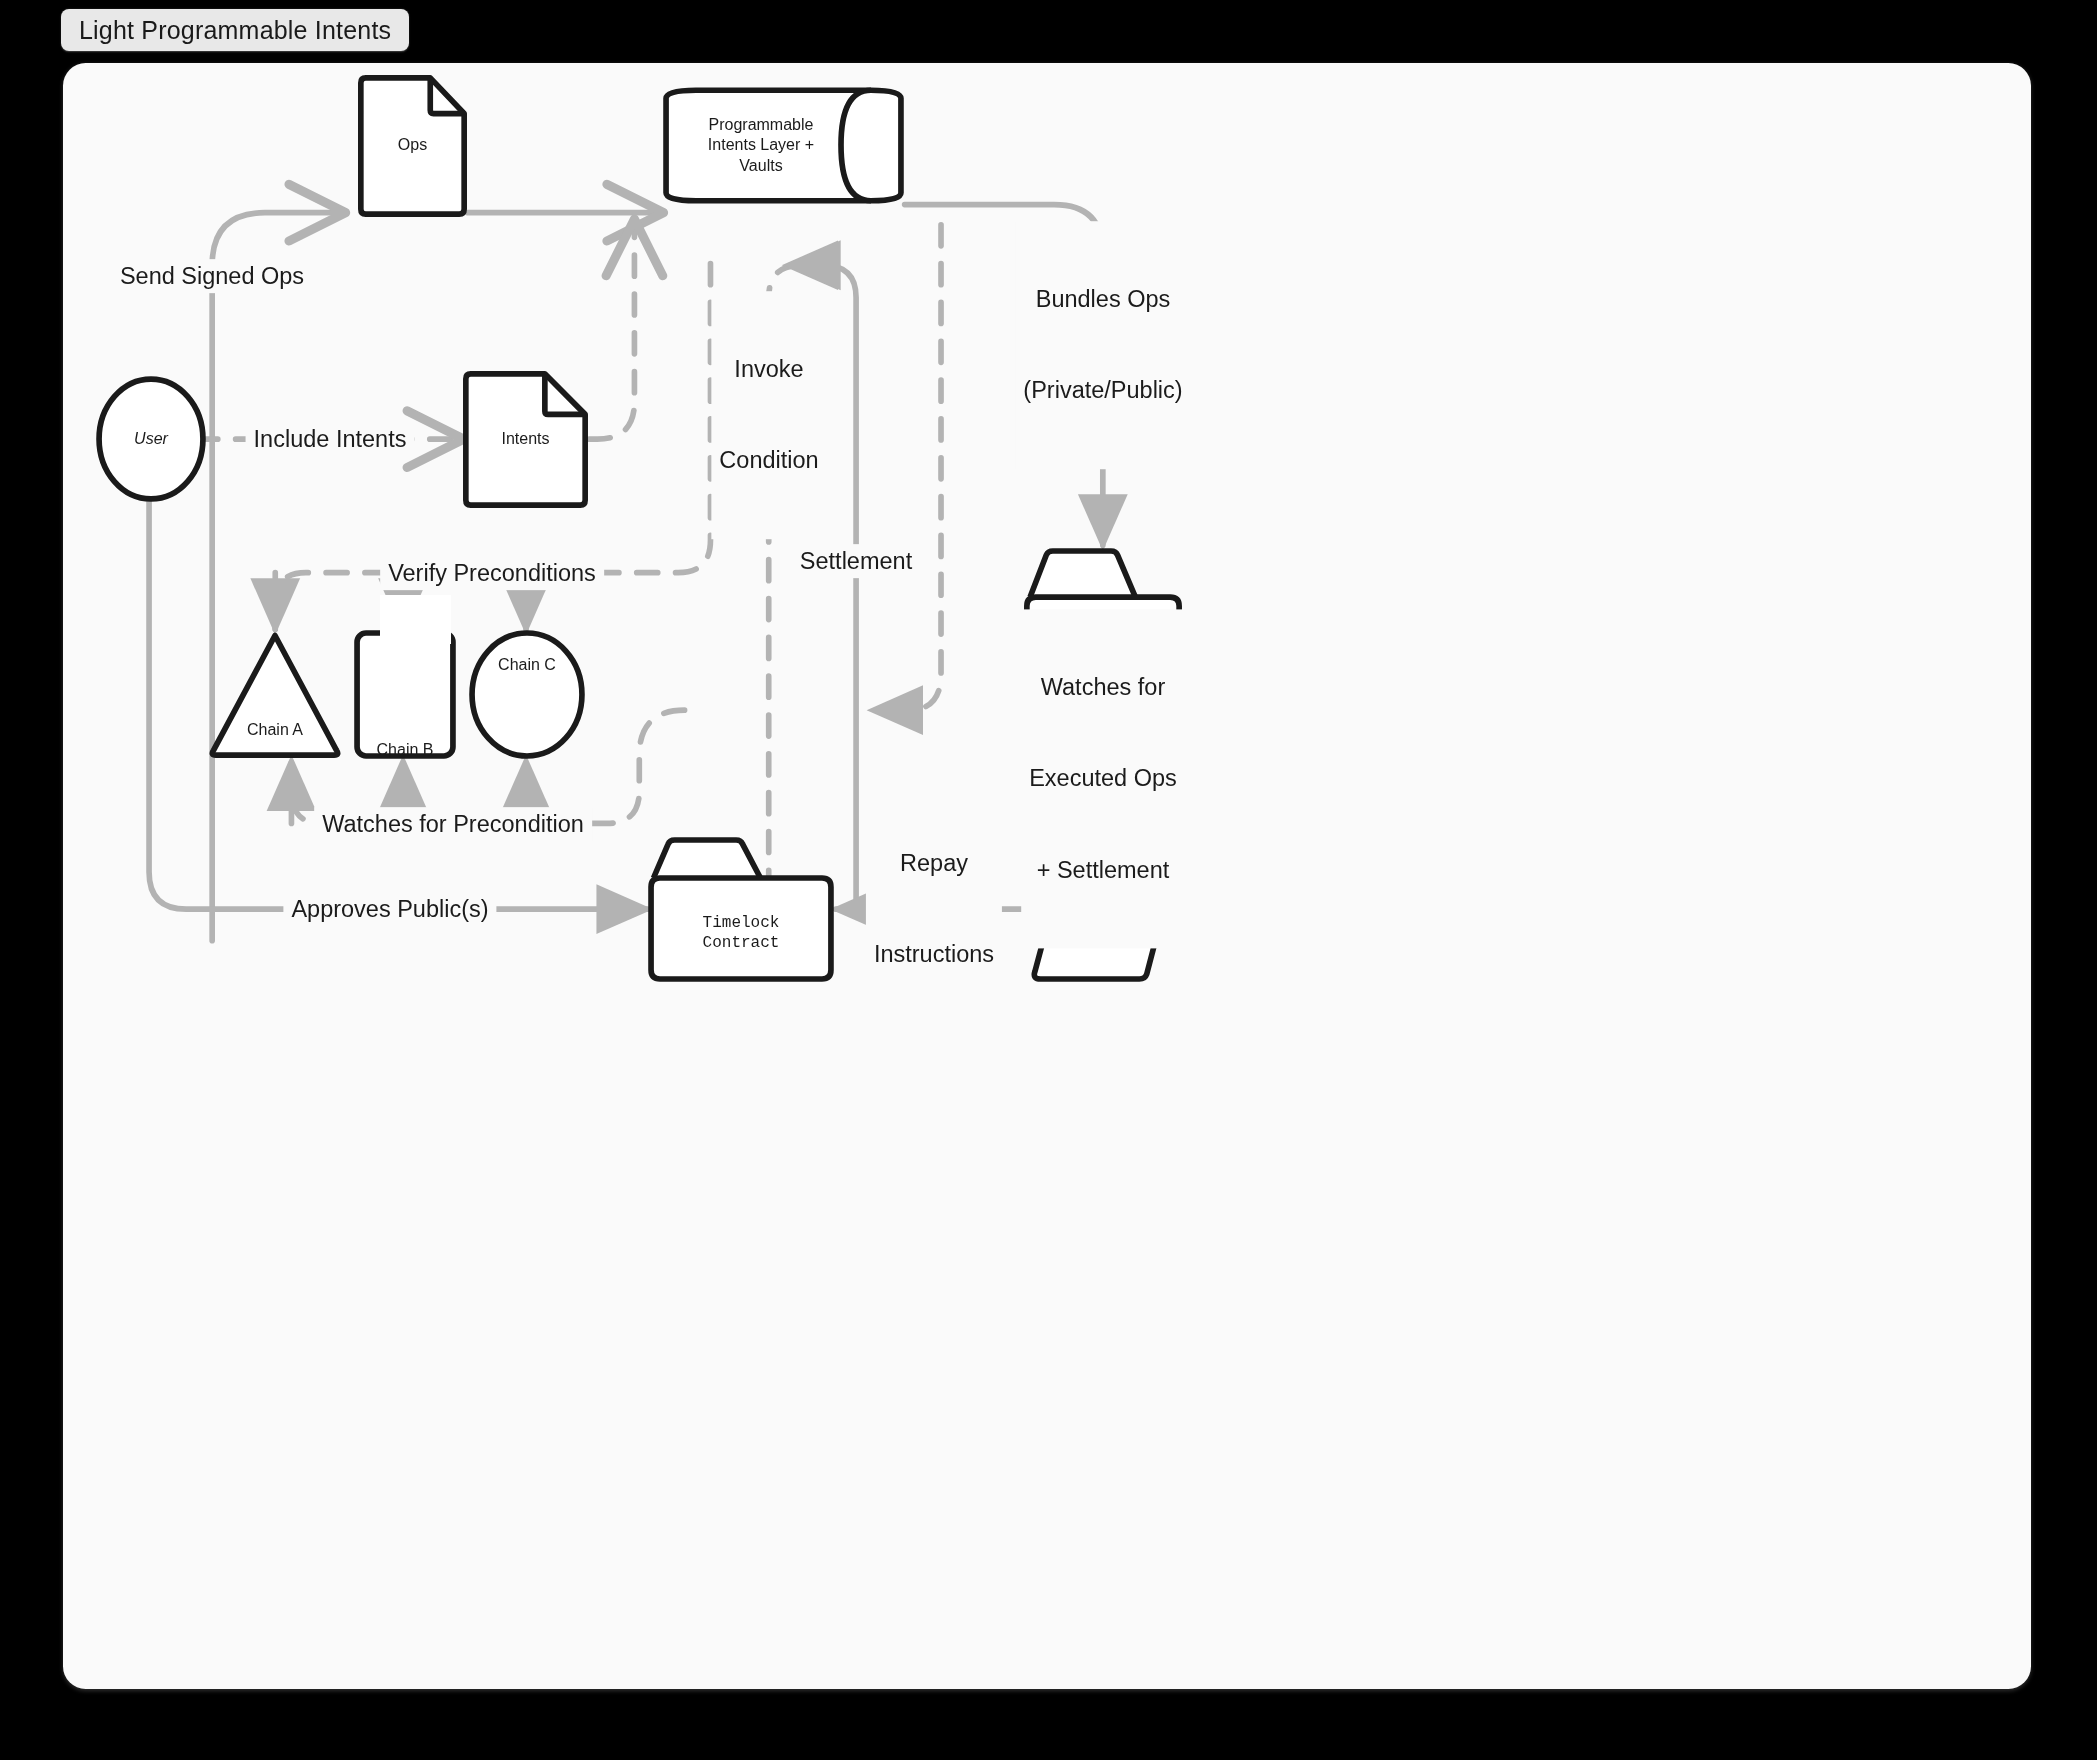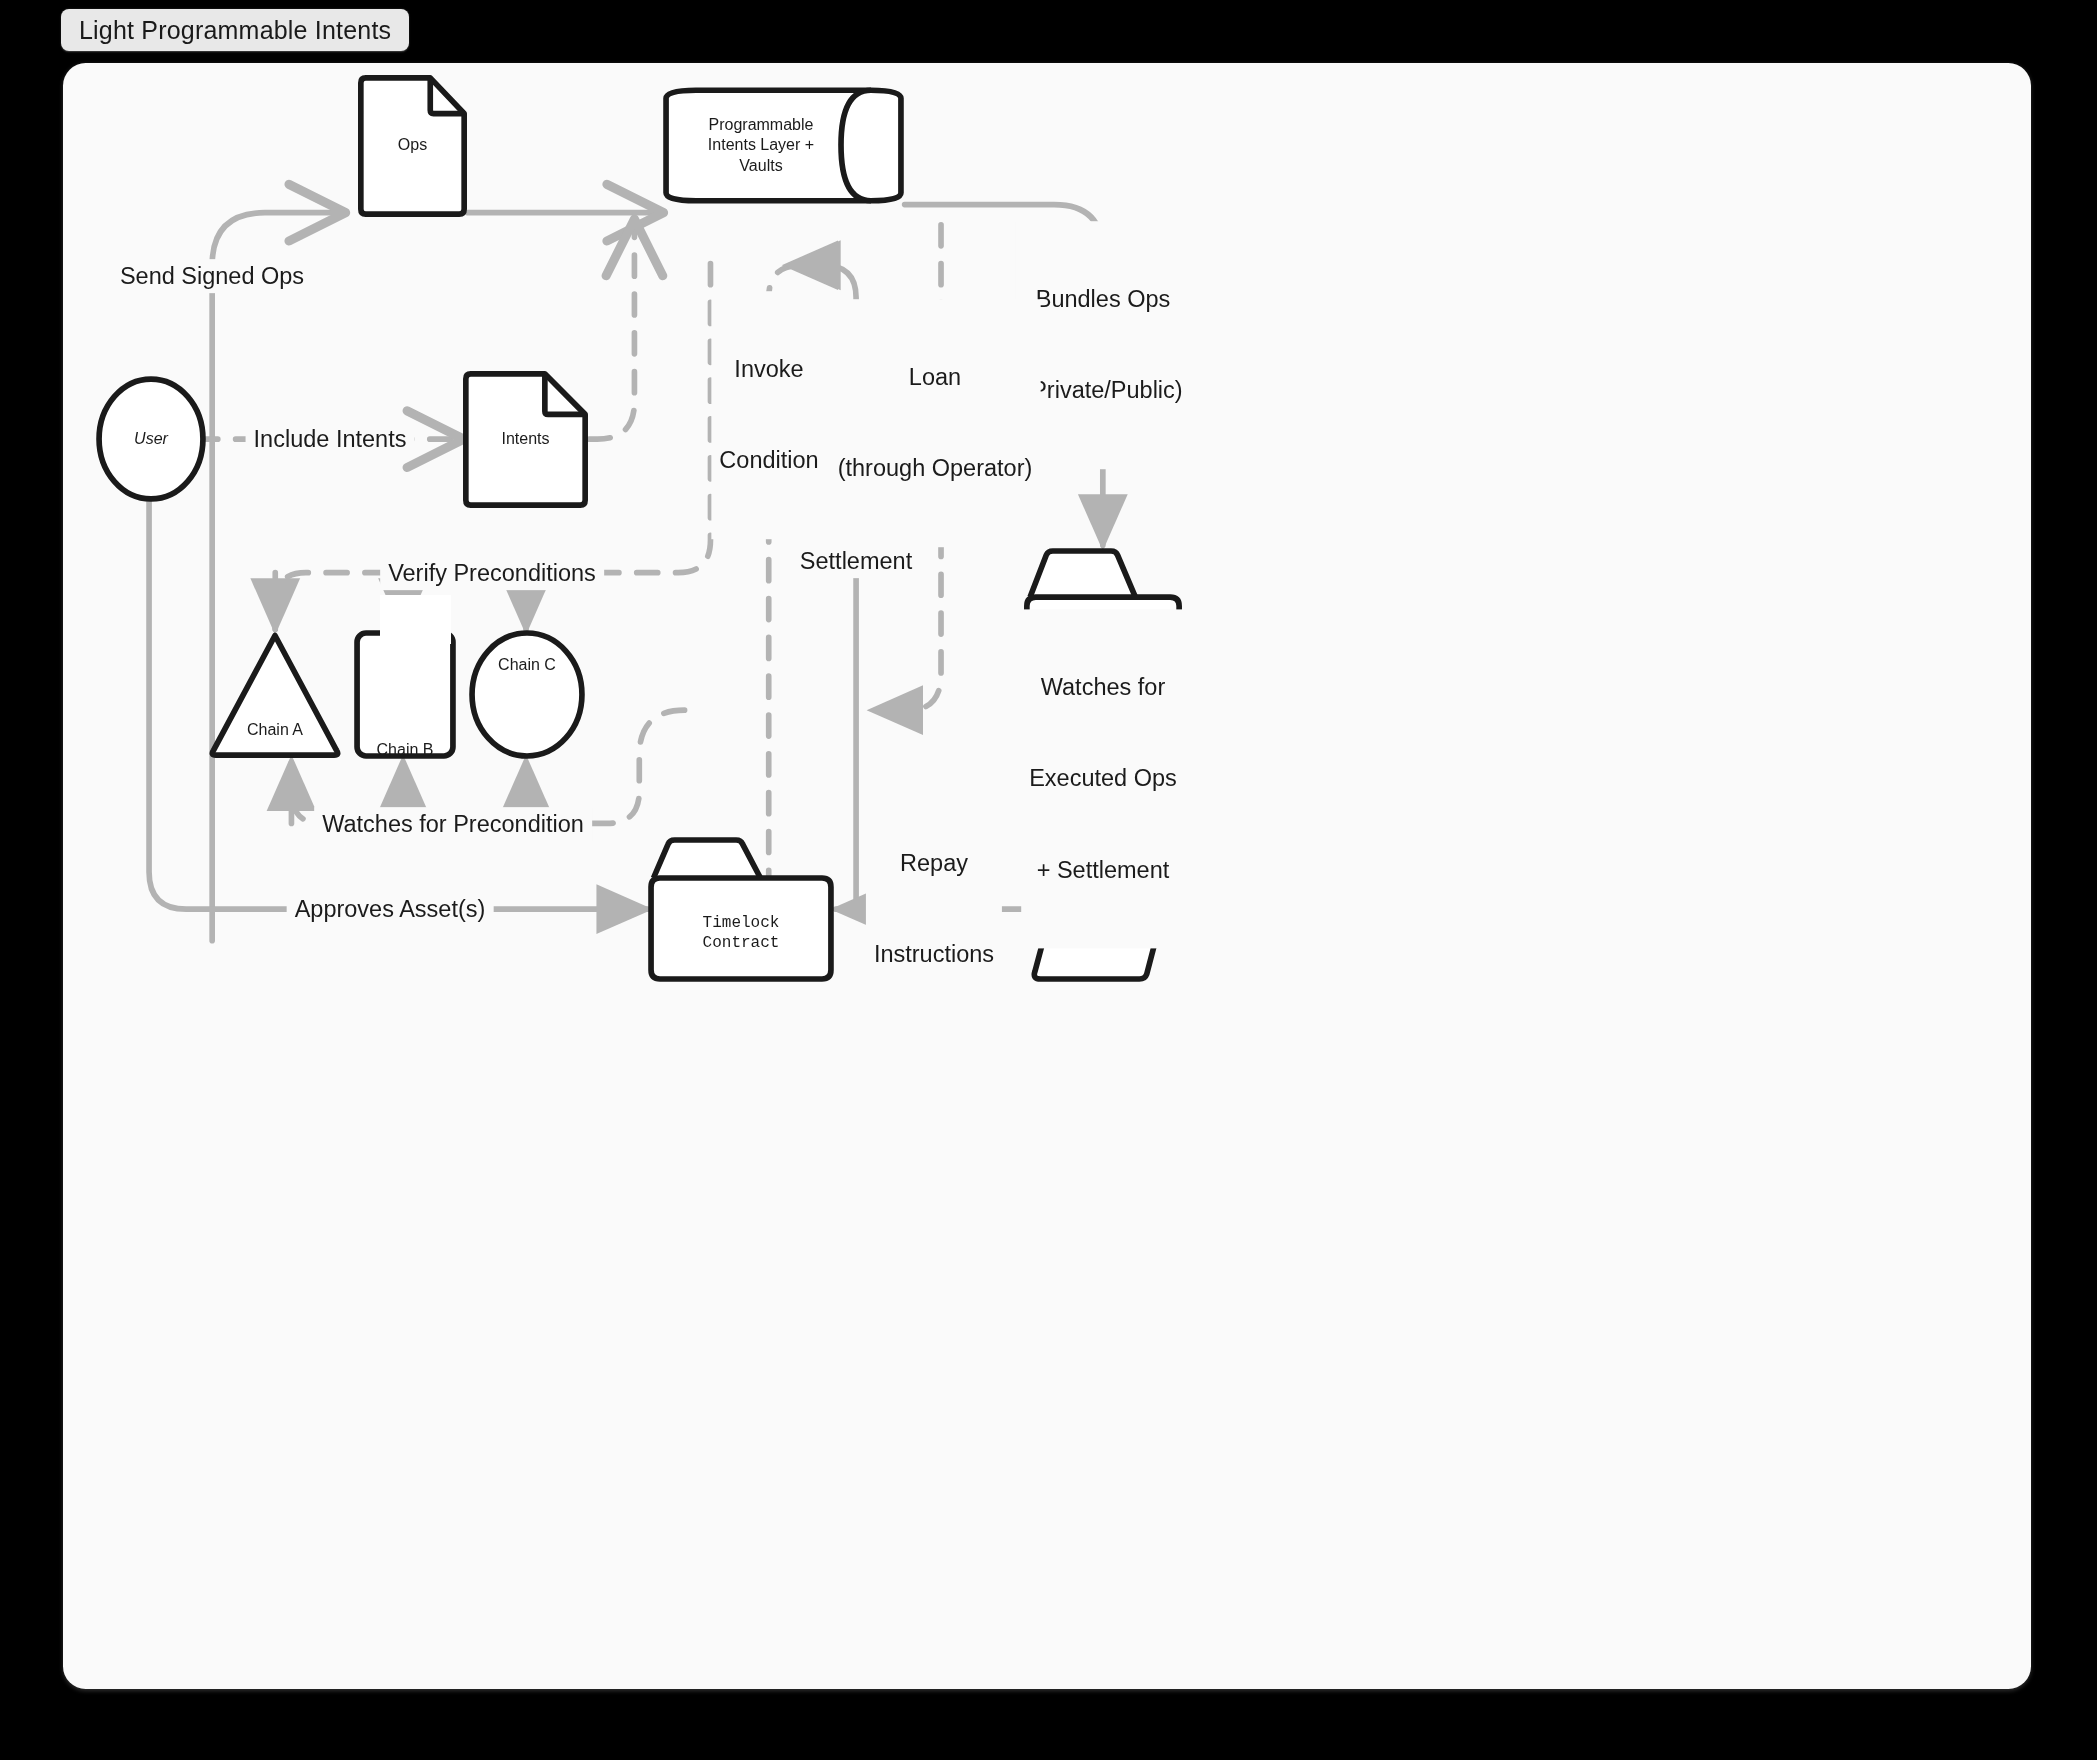--- a/index.html
+++ b/index.html
@@ -158,28 +158,24 @@
 
     <div class="edge-label" style="left:429px; top:510px; transform:translate(-50%,-50%);">Verify Preconditions</div>
 
     <div class="edge-label" style="left:706px; top:352px; transform:translate(-50%,-50%);">
       <div>Invoke</div>
       <div>Condition</div>
     </div>
 
     <div class="edge-label" style="left:793px; top:498px; transform:translate(-50%,-50%);">Settlement</div>
 
-    <div class="edge-label" style="left:872px; top:360px; transform:translate(-50%,-50%);">
-      <div>Loan</div>
-      <div>(through Operator)</div>
-    </div>
 
     <div class="edge-label" style="left:390px; top:761px; transform:translate(-50%,-50%);">Watches for Precondition</div>
 
-    <div class="edge-label" style="left:327px; top:846px; transform:translate(-50%,-50%);">Approves Asset(s)</div>
+    <div class="edge-label" style="left:327px; top:846px; transform:translate(-50%,-50%);">Approves Public(s)</div>
 
     <div class="edge-label" style="left:1040px; top:716px; transform:translate(-50%,-50%);">
       <div>Watches for</div>
       <div>Executed Ops</div>
       <div>+ Settlement</div>
     </div>
 
     <div class="edge-label" style="left:871px; top:846px; transform:translate(-50%,-50%);">
       <div>Repay</div>
       <div>Instructions</div>

